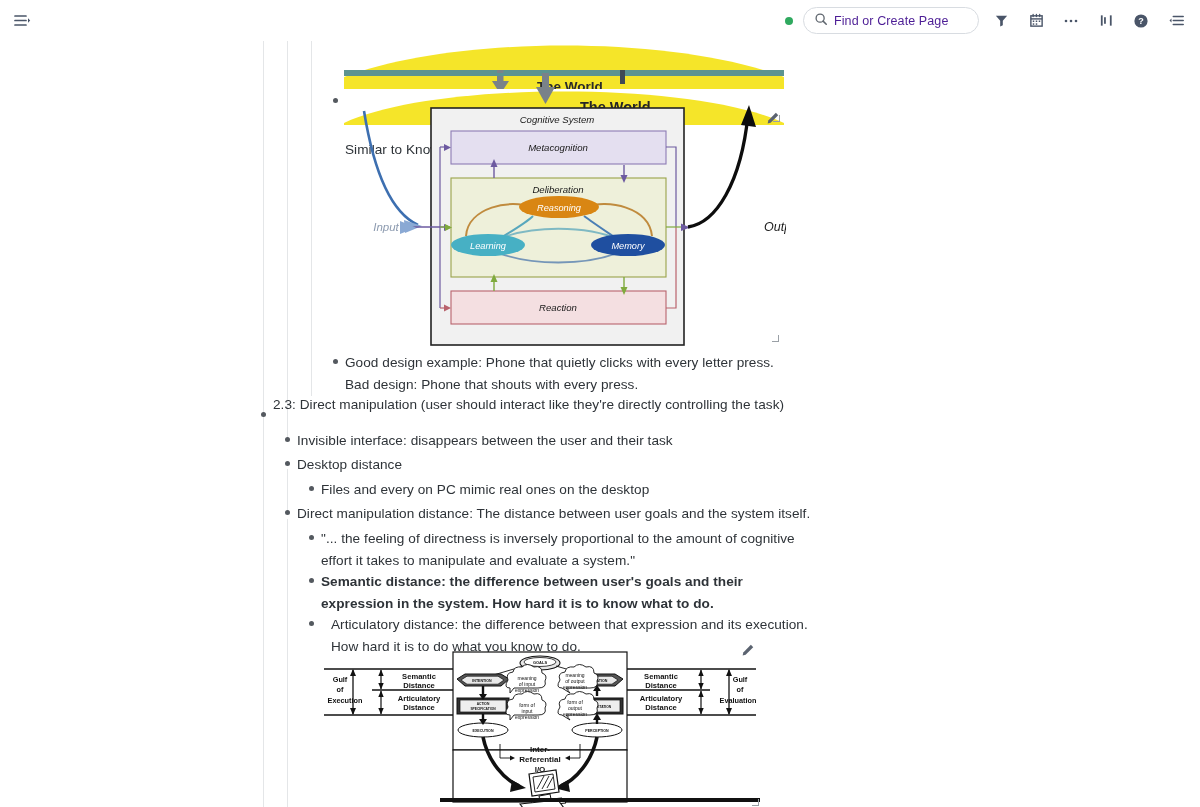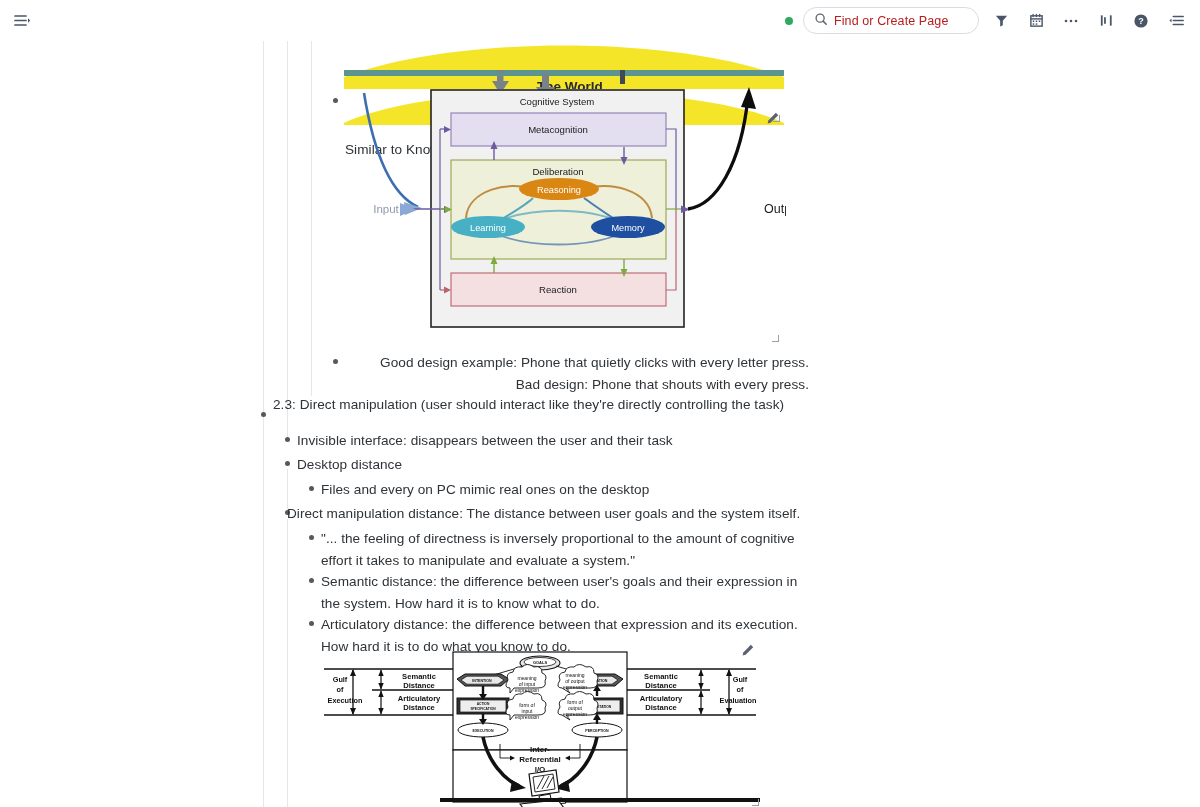--- a/index.html
+++ b/index.html
@@ -41,21 +41,21 @@
     width: 176px; height: 27px;
     border: 1px solid #d8dce1;
     border-radius: 14px;
     display: flex; align-items: center;
     gap: 6px;
     padding: 0 10px;
     background: #fff;
   }
   .search-box svg { flex: 0 0 auto; }
   .search-ph {
-    font-size: 12.5px; color: #b91c1c;
+    font-size: 12.5px; color: #4c1d95;
     white-space: nowrap;
     letter-spacing: .1px;
   }
   .tb-icons { display: flex; align-items: center; gap: 11px; }
 
   
   .doc {
     position: absolute;
     top: 41px; left: 0;
     width: 1200px; height: 766px;
@@ -211,21 +211,21 @@
       <text x="236" y="39" font-family="Liberation Sans, sans-serif" font-size="14.5" font-weight="bold" fill="#262626">The World</text>
     </svg>
   </div>
   <div class="resize-handle" style="left:773px; top:74px;"></div>
 
   <div class="block" style="left:0; top:0;">
     <div class="bullet" style="left:333px; top:57px;"></div>
     <div class="btext" style="left:345px; top:50px; width:450px;margin-top:48px;">Similar to Knowledge-Based AI</div>
   </div>
 
-  <div class="cogwrap" style="left:356px; top:44px; width:430px; height:250px;">
+  <div class="cogwrap" style="left:356px; top:62px; width:430px; height:250px;font-style:italic;">
     <svg width="430" height="250" viewBox="0 0 430 250">
 
       <path d="M8 8 C18 70, 36 110, 62 122" stroke="#3d6fb0" stroke-width="2.6" fill="none"></path>
       <path d="M48 117 L66 123 L49 130 Z" fill="#8aa9d4"></path>
 
       <rect x="75" y="5" width="253" height="237" fill="#f1f1f1" stroke="#222" stroke-width="1.6"></rect>
       <text x="201" y="20" font-family="Liberation Sans, sans-serif" font-size="9.6" fill="#1a1a1a" text-anchor="middle">Cognitive System</text>
 
       <rect x="95" y="28" width="215" height="33" fill="#e4dff0" stroke="#8d7bb5" stroke-width="1.1"></rect>
       <text x="202" y="48" font-family="Liberation Sans, sans-serif" font-size="9.6" fill="#1a1a1a" text-anchor="middle">Metacognition</text>
@@ -290,21 +290,21 @@
   </div>
   <div class="pencil" style="left:765px; top:70px;">
     <svg width="15" height="15" viewBox="0 0 16 16">
       <path d="M11.6 1.9l2.5 2.5-8.1 8.1-3.2.7.7-3.2z" fill="#5b6370"></path>
     </svg>
   </div>
   <div class="resize-handle" style="left:772px; top:294px;"></div>
 
   <div class="block">
     <div class="bullet" style="left:333px; top:318px;"></div>
-    <div class="btext" style="left:359px; top:311px; width:450px;text-align:right;">Good design example: Phone that quietly clicks with every letter press. Bad design: Phone that shouts with every press.</div>
+    <div class="btext" style="left:345px; top:311px; width:450px;">Good design example: Phone that quietly clicks with every letter press. Bad design: Phone that shouts with every press.</div>
   </div>
 
   <div class="block">
     <div class="bullet" style="left:261px; top:371px;"></div>
     <div class="btext" style="left:273px; top:353px; width:530px;">2.3: Direct manipulation (user should interact like they're directly controlling the task)</div>
   </div>
 
   <div class="block">
     <div class="bullet" style="left:285px; top:396px;"></div>
     <div class="btext" style="left:297px; top:389px; width:500px;">Invisible interface: disappears between the user and their task</div>
@@ -315,36 +315,36 @@
     <div class="btext" style="left:297px; top:413px; width:500px;">Desktop distance</div>
   </div>
 
   <div class="block">
     <div class="bullet" style="left:309px; top:445px;"></div>
     <div class="btext" style="left:321px; top:438px; width:500px;">Files and every on PC mimic real ones on the desktop</div>
   </div>
 
   <div class="block">
     <div class="bullet" style="left:285px; top:469px;"></div>
-    <div class="btext" style="left:287px; top:462px; width:520px;">Direct manipulation distance: The distance between user goals and the system itself.</div>
+    <div class="btext" style="left:297px; top:462px; width:520px;">Direct manipulation distance: The distance between user goals and the system itself.</div>
   </div>
 
   <div class="block">
     <div class="bullet" style="left:309px; top:494px;"></div>
     <div class="btext" style="left:321px; top:487px; width:475px;">"... the feeling of directness is inversely proportional to the amount of cognitive effort it takes to manipulate and evaluate a system."</div>
   </div>
 
   <div class="block">
     <div class="bullet" style="left:309px; top:537px;"></div>
-    <div class="btext" style="left:321px; top:530px; width:490px;">Semantic distance: the difference between user's goals and their expression in the system. How hard it is to know what to do.</div>
+    <div class="btext" style="left:321px; top:530px; width:490px;font-weight:bold;">Semantic distance: the difference between user's goals and their expression in the system. How hard it is to know what to do.</div>
   </div>
 
   <div class="block">
     <div class="bullet" style="left:309px; top:580px;"></div>
-    <div class="btext" style="left:321px; top:573px; width:480px;">Articulatory distance: the difference between that expression and its execution. How hard it is to do what you know to do.</div>
+    <div class="btext" style="left:331px; top:573px; width:480px;">Articulatory distance: the difference between that expression and its execution. How hard it is to do what you know to do.</div>
   </div>
 
   <div class="gulfwrap" style="left:320px; top:605px; width:440px; height:161px;">
     <svg width="440" height="161" viewBox="0 0 440 161">
       <g font-family="Liberation Sans, sans-serif" fill="#111">
 
         <line x1="4" y1="23" x2="134" y2="23" stroke="#111" stroke-width="1.3"></line>
         <line x1="52" y1="44" x2="134" y2="44" stroke="#111" stroke-width="1.3"></line>
         <line x1="4" y1="69" x2="134" y2="69" stroke="#111" stroke-width="1.3"></line>
 

